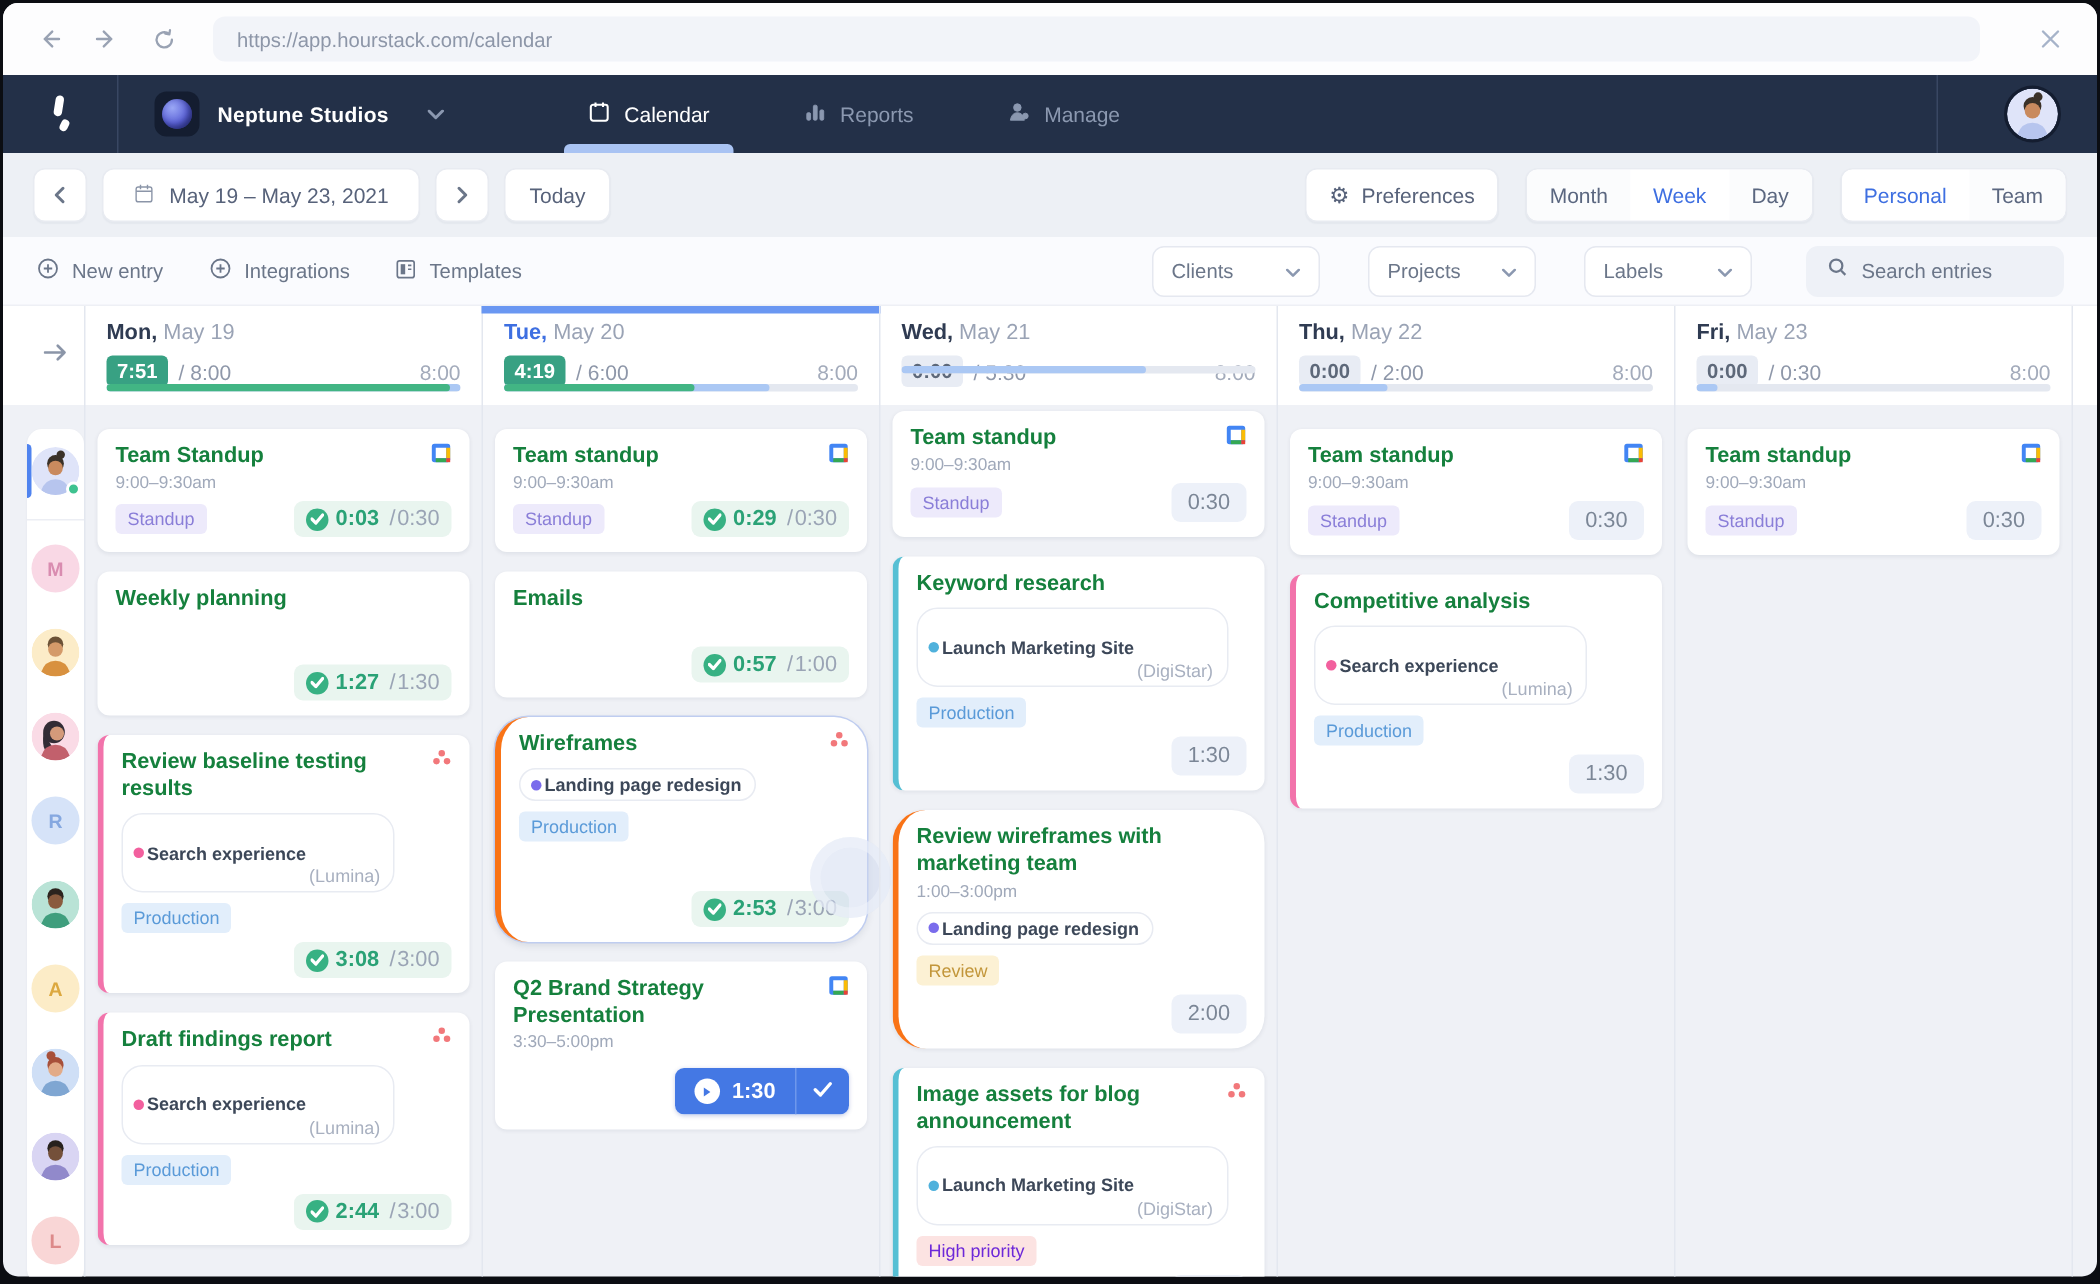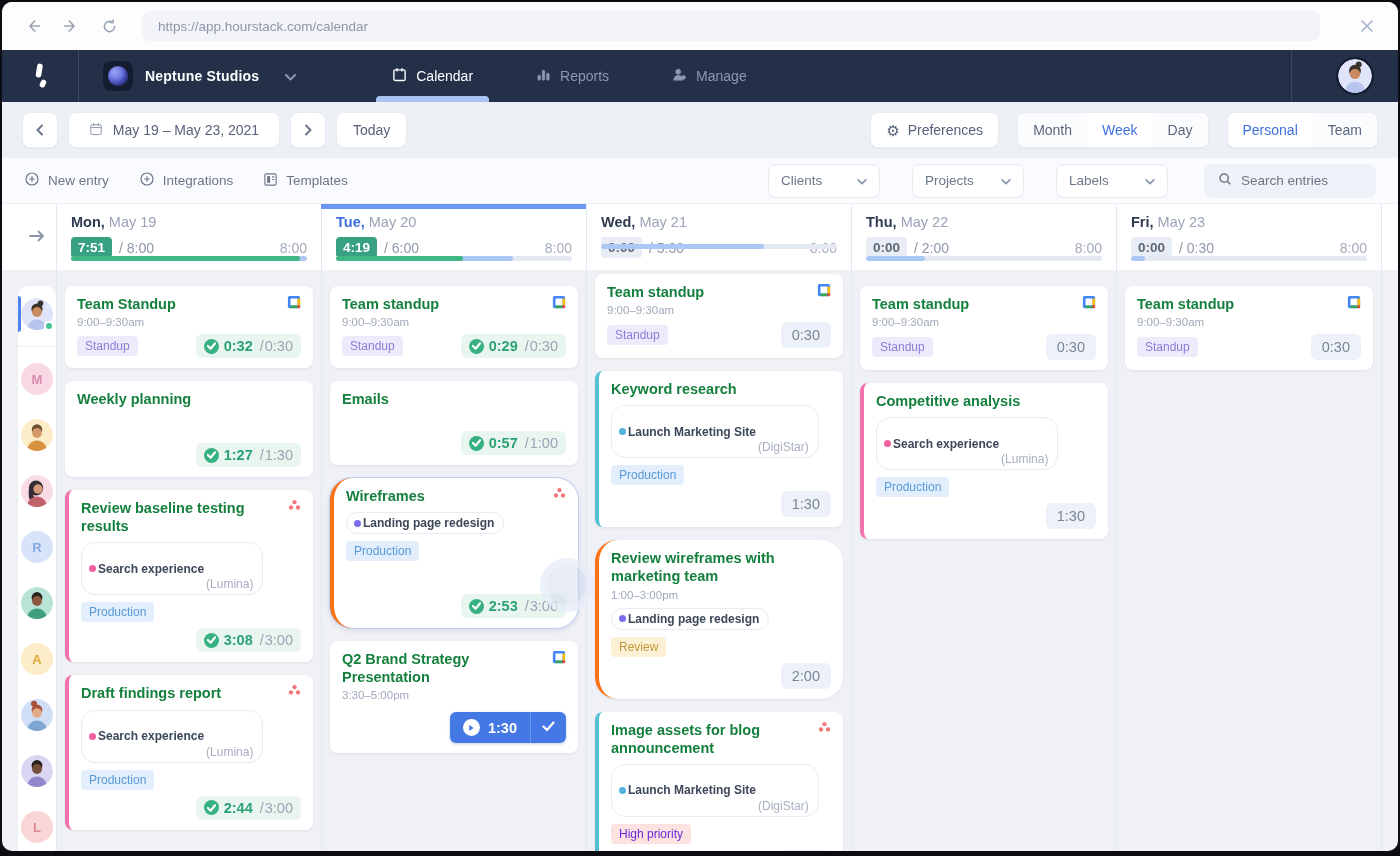--- a/index.html
+++ b/index.html
@@ -450,21 +450,21 @@
           </div>
           <div class="card-time">9:00–9:30am</div>
           <div class="card-foot split">
             <span class="label-pill standup">Standup</span>
             <span class="done-badge">
                 <span class="ck">
                   <svg width="9" height="8" viewBox="0 0 10 8">
                     <path d="M1 4 L4 7 L9 1"></path>
                   </svg>
                 </span>
-                <b>0:32</b>
+                <b>0:03</b>
                 <span class="dplan">0:30</span>
               </span>
           </div>
         </div>
         <div class="card" style="min-height:96px">
           <div class="card-title">Weekly planning</div>
           <div class="card-foot">
             <span class="done-badge">
                 <span class="ck">
                   <svg width="9" height="8" viewBox="0 0 10 8">

